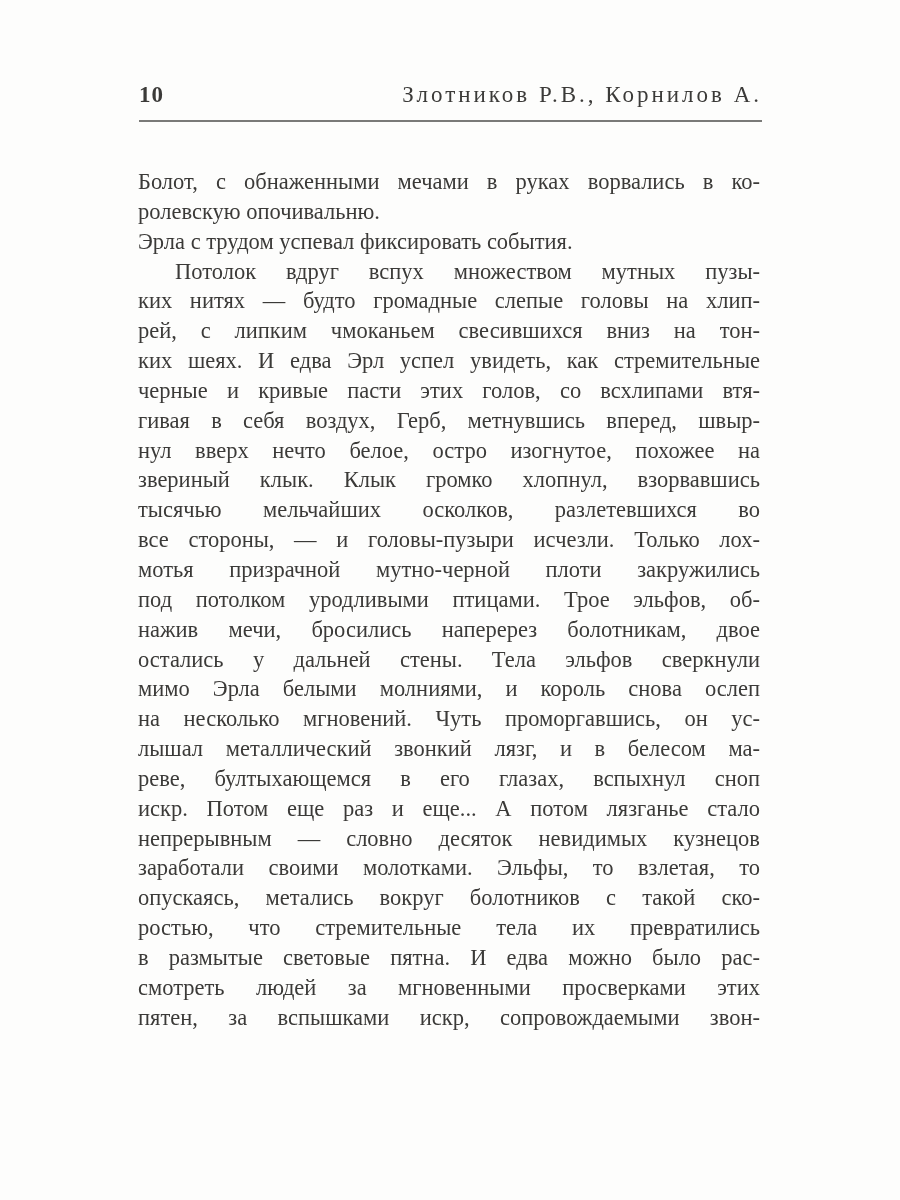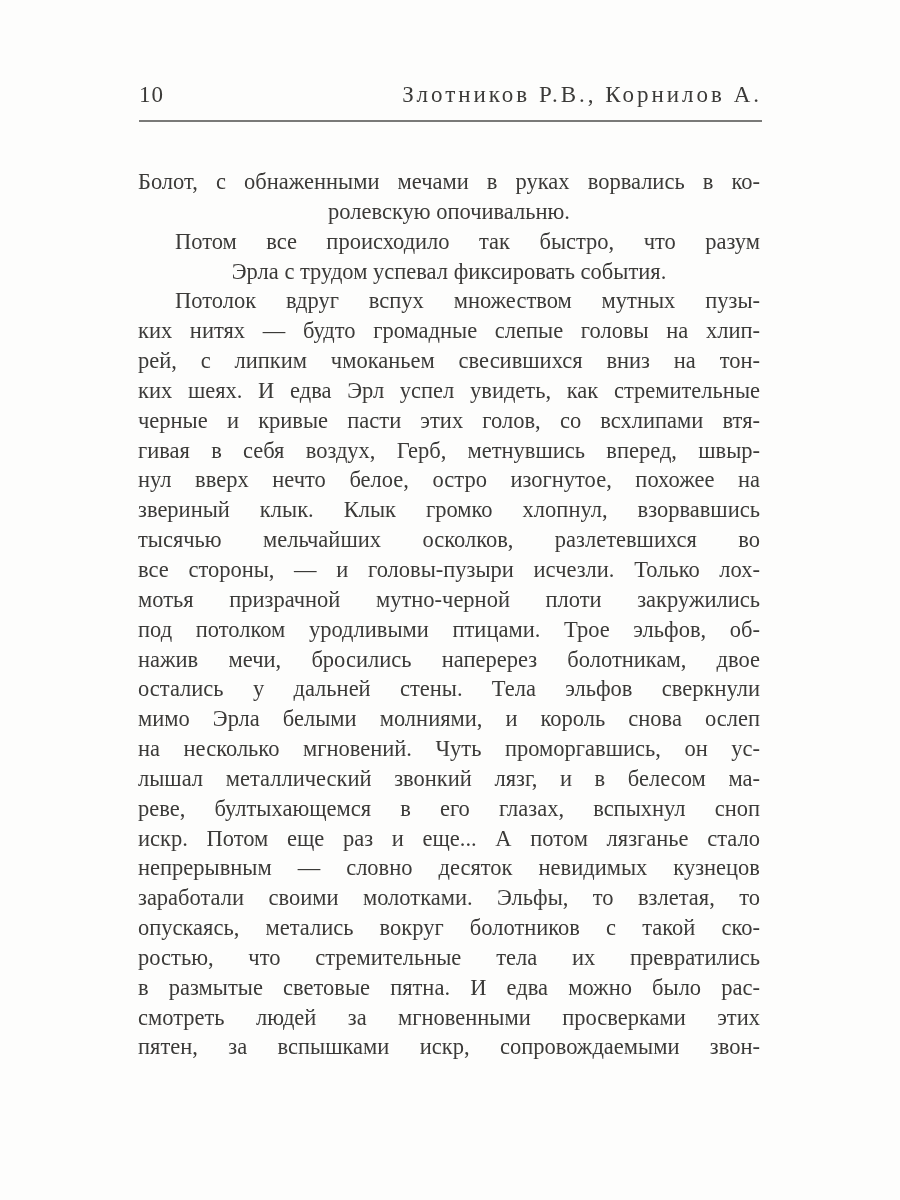--- a/index.html
+++ b/index.html
@@ -24,57 +24,57 @@
     top: 82px;
     display: flex;
     justify-content: space-between;
     align-items: baseline;
     font-size: 23px;
     border-bottom: 2px solid #7a7a78;
     padding-bottom: 12px;
   }
   .page-number {
     letter-spacing: 1px;
+    font-weight: bold;
   }
   .running-title {
     letter-spacing: 3px;
   }
   .body-text {
     position: absolute;
     left: 138px;
     top: 167px;
     width: 622px;
     overflow: hidden;
     font-size: 22.5px;
   }
   .line {
     line-height: 29.85px;
     white-space: nowrap;
-    text-align: center;
+    text-align: left;
   }
   .line.just {
     text-align: justify;
     text-align-last: justify;
   }
   .line.indent {
     padding-left: 37px;
   }
 </style>
 </head>
 <body>
 
 <div class="page">
   <div class="running-head">
     <span class="page-number">10</span>
     <span class="running-title">Злотников Р.В., Корнилов А.</span>
   </div>
   <div class="body-text">
       <div class="line just">Болот, с обнаженными мечами в руках ворвались в ко-</div>
       <div class="line">ролевскую опочивальню.</div>
-      <div class="line just indent">Потом все происходило так быстро, что разум</div>
       <div class="line">Эрла с трудом успевал фиксировать события.</div>
       <div class="line just indent">Потолок вдруг вспух множеством мутных пузы-</div>
       <div class="line just">ких нитях — будто громадные слепые головы на хлип-</div>
       <div class="line just">рей, с липким чмоканьем свесившихся вниз на тон-</div>
       <div class="line just">ких шеях. И едва Эрл успел увидеть, как стремительные</div>
       <div class="line just">черные и кривые пасти этих голов, со всхлипами втя-</div>
       <div class="line just">гивая в себя воздух, Герб, метнувшись вперед, швыр-</div>
       <div class="line just">нул вверх нечто белое, остро изогнутое, похожее на</div>
       <div class="line just">звериный клык. Клык громко хлопнул, взорвавшись</div>
       <div class="line just">тысячью мельчайших осколков, разлетевшихся во</div>

